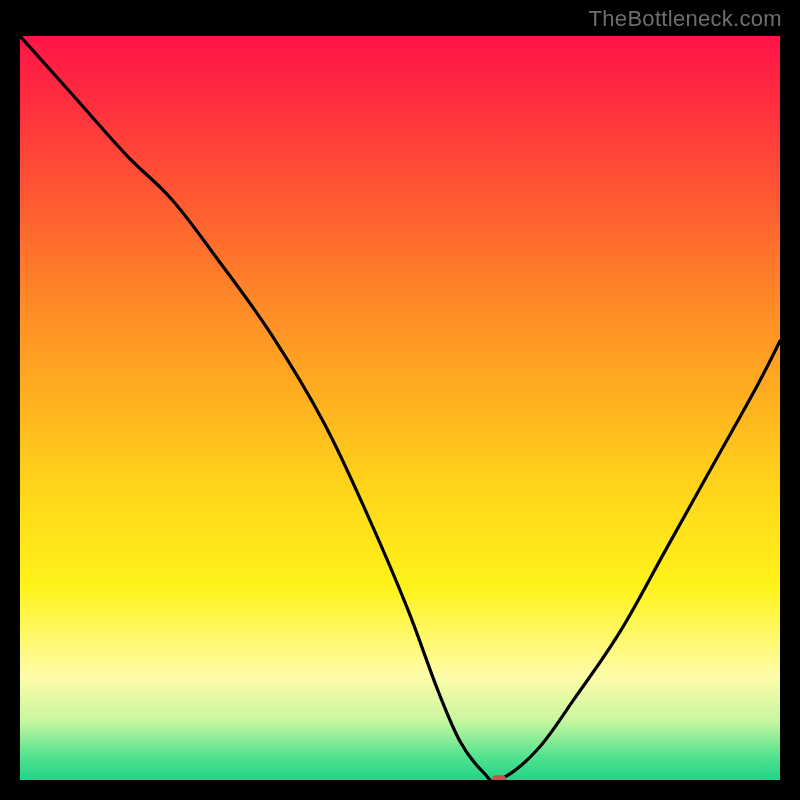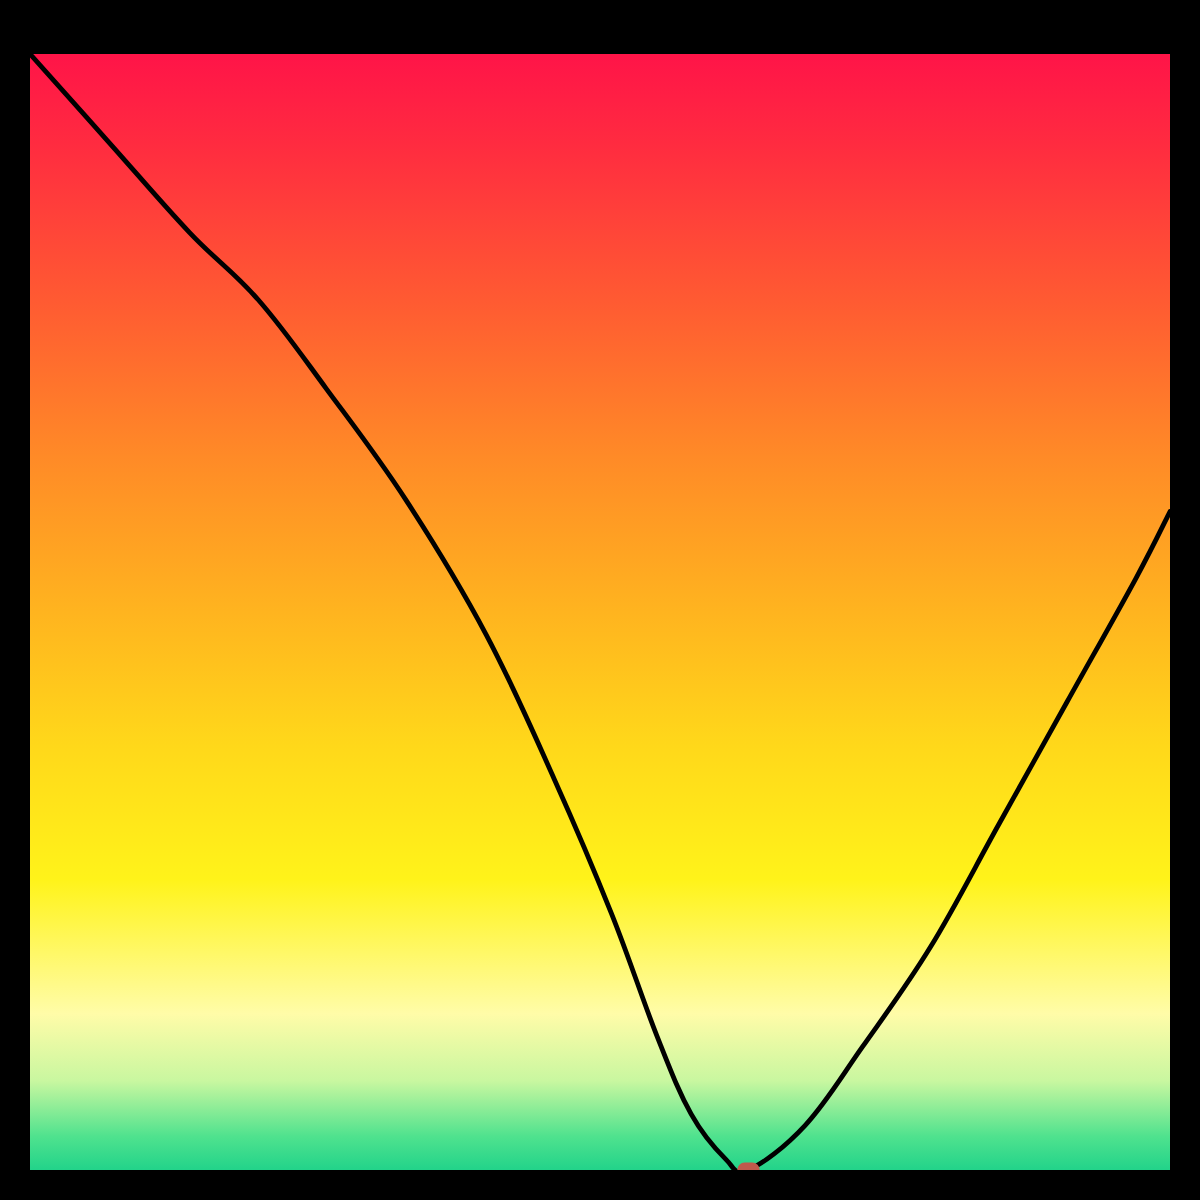--- a/index.html
+++ b/index.html
@@ -71,20 +71,21 @@
     height: 10px;
     border-radius: 5px;
     background: #c0594c;
     transform: translate(-50%, -50%);
   }
 </style>
 </head>
 <body>
 
 <div class="stage">
+  <div class="watermark">TheBottleneck.com</div>
 
   <div class="plot">
     <div class="gradient"></div>
     <svg class="curve" viewBox="0 0 760 744" preserveAspectRatio="none">
       <path id="curve-path" fill="none" stroke="#000" stroke-width="3.2" stroke-linejoin="round" stroke-linecap="round" d="M 0.00 0.00 C 9.58 10.71, 34.05 38.09, 53.20 59.52 C 72.35 80.95, 88.62 100.29, 106.40 119.04 C 124.18 137.79, 135.58 144.93, 152.00 163.68 C 168.42 182.43, 179.82 199.09, 197.60 223.20 C 215.38 247.31, 231.65 268.14, 250.80 297.60 C 269.95 327.06, 286.22 353.40, 304.00 386.88 C 321.78 420.36, 334.55 450.12, 349.60 483.60 C 364.65 517.08, 375.29 542.08, 387.60 572.88 C 399.91 603.68, 408.42 630.61, 418.00 654.72 C 427.58 678.83, 432.59 692.07, 440.80 706.80 C 449.01 721.53, 456.76 729.86, 463.60 736.56 C 470.44 743.26, 469.22 748.02, 478.80 744.00 C 488.38 739.98, 503.12 728.97, 516.80 714.24 C 530.48 699.51, 539.75 683.59, 554.80 662.16 C 569.85 640.73, 583.98 621.98, 600.40 595.20 C 616.82 568.42, 629.58 542.82, 646.00 513.36 C 662.42 483.90, 675.18 460.98, 691.60 431.52 C 708.02 402.06, 724.89 372.45, 737.20 349.68 C 749.51 326.91, 755.90 313.08, 760.00 305.04"></path>
     </svg>
     <div id="marker" class="marker" style="left: 478.8px; top: 744px;"></div>
   </div>
 </div>
 

